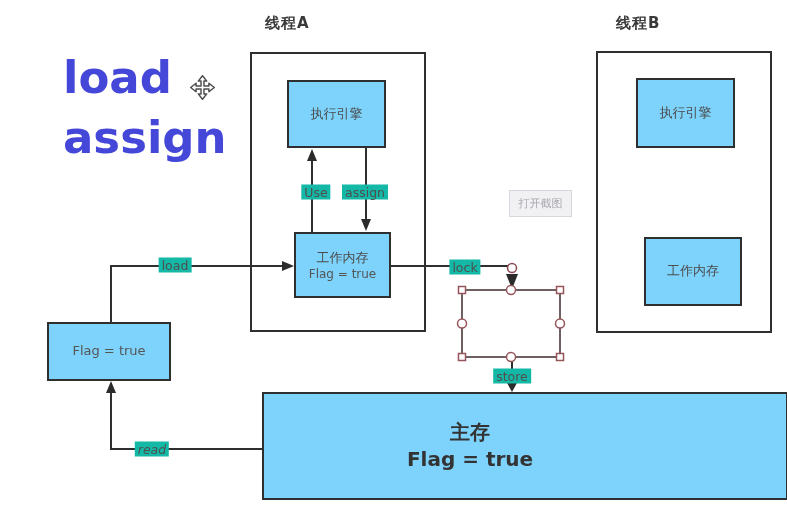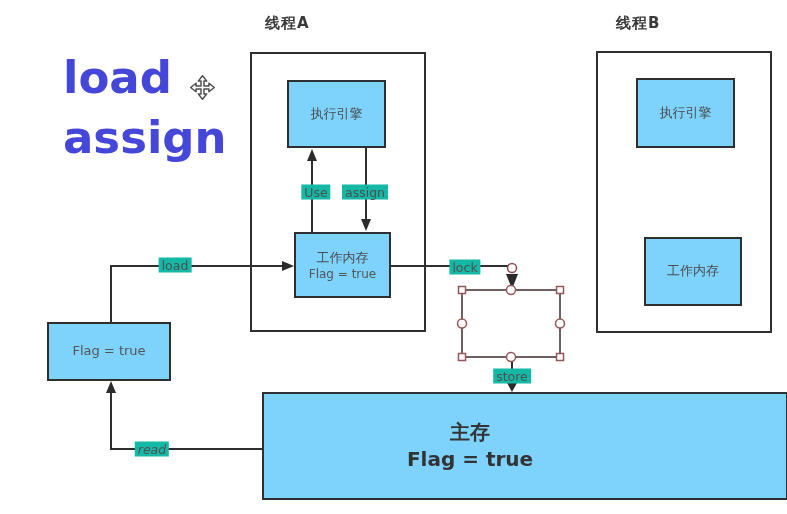--- a/index.html
+++ b/index.html
@@ -180,14 +180,15 @@
     <div>load</div>
     <div>assign</div>
   </div>
 
   <div id="move-icon-wrap">
     <svg width="27" height="27" viewBox="0 0 24 24">
       <path d="M12 1.5 L15.8 6.3 H13.3 V10.7 H17.7 V8.2 L22.5 12 L17.7 15.8 V13.3 H13.3 V17.7 H15.8 L12 22.5 L8.2 17.7 H10.7 V13.3 H6.3 V15.8 L1.5 12 L6.3 8.2 V10.7 H10.7 V6.3 H8.2 Z" fill="#ffffff" stroke="#4d4d4d" stroke-width="1.3" stroke-linejoin="round"></path>
     </svg>
   </div>
 
+  <div id="open-screenshot-button">打开截图</div>
 
 </div>
 
 </body></html>

